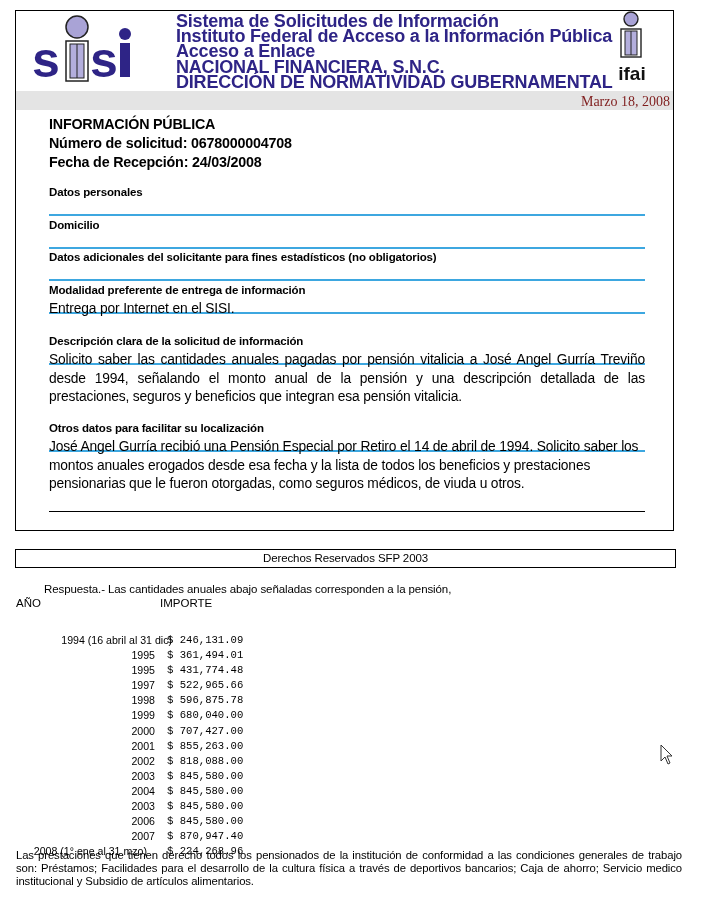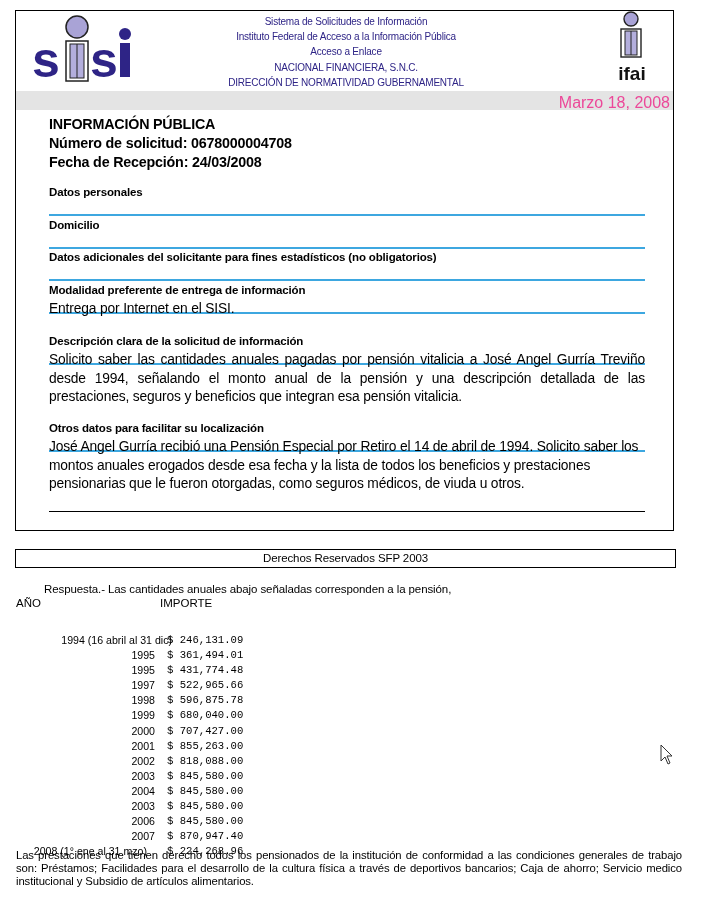--- a/index.html
+++ b/index.html
@@ -7,30 +7,30 @@
       width: 725px; height: 901px; position: relative; overflow: hidden;
       font-family: "Liberation Sans", sans-serif; color: #000;
     }
     .frame {
       position: absolute; left: 15px; top: 10px; width: 659px; height: 521px;
       border: 1px solid #000; box-sizing: border-box;
     }
     .logo-sisi { position: absolute; left: 16px; top: 2px; width: 110px; height: 75px; }
     .logo-ifai { position: absolute; left: 596px; top: 0px; width: 42px; height: 72px; }
     .hdr-titles {
-      position: absolute; left: 160px; top: 3px; width: 340px; text-align: center;
-      color: #2e2486; font-weight: normal; font-size: 10px; line-height: 15.2px;
+      position: absolute; left: 160px; top: 3px; width: 340px; 
+      color: #2e2486; font-weight: bold; font-size: 18px; line-height: 15.2px;
       letter-spacing: -0.2px;
     }
     .hdr-titles div { white-space: nowrap; }
     .grayband {
       position: absolute; left: 0; top: 80px; width: 657px; height: 19px; background: #e4e4e4;
     }
     .date {
-      position: absolute; right: 3px; top: 83px; font-size: 16px; color: #ec4899;
+      position: absolute; right: 3px; top: 83px; font-size: 14px; color: #7f1d1d; font-family: Liberation Serif, serif;
     }
     .content { position: absolute; left: 33px; width: 596px; }
     .big { font-weight: bold; font-size: 14.3px; line-height: 19px; letter-spacing: -0.2px; white-space: nowrap; }
     .sec-h {
       position: absolute; left: 33px; width: 596px; font-weight: bold; font-size: 11.5px;
       line-height: 14px; border-bottom: 2px solid #3da7e0; padding-bottom: 15px; letter-spacing: -0.15px;
     }
     .sec-body {
       position: absolute; left: 33px; width: 596px; font-size: 13.8px; line-height: 18.5px; letter-spacing: -0.15px;
     }

